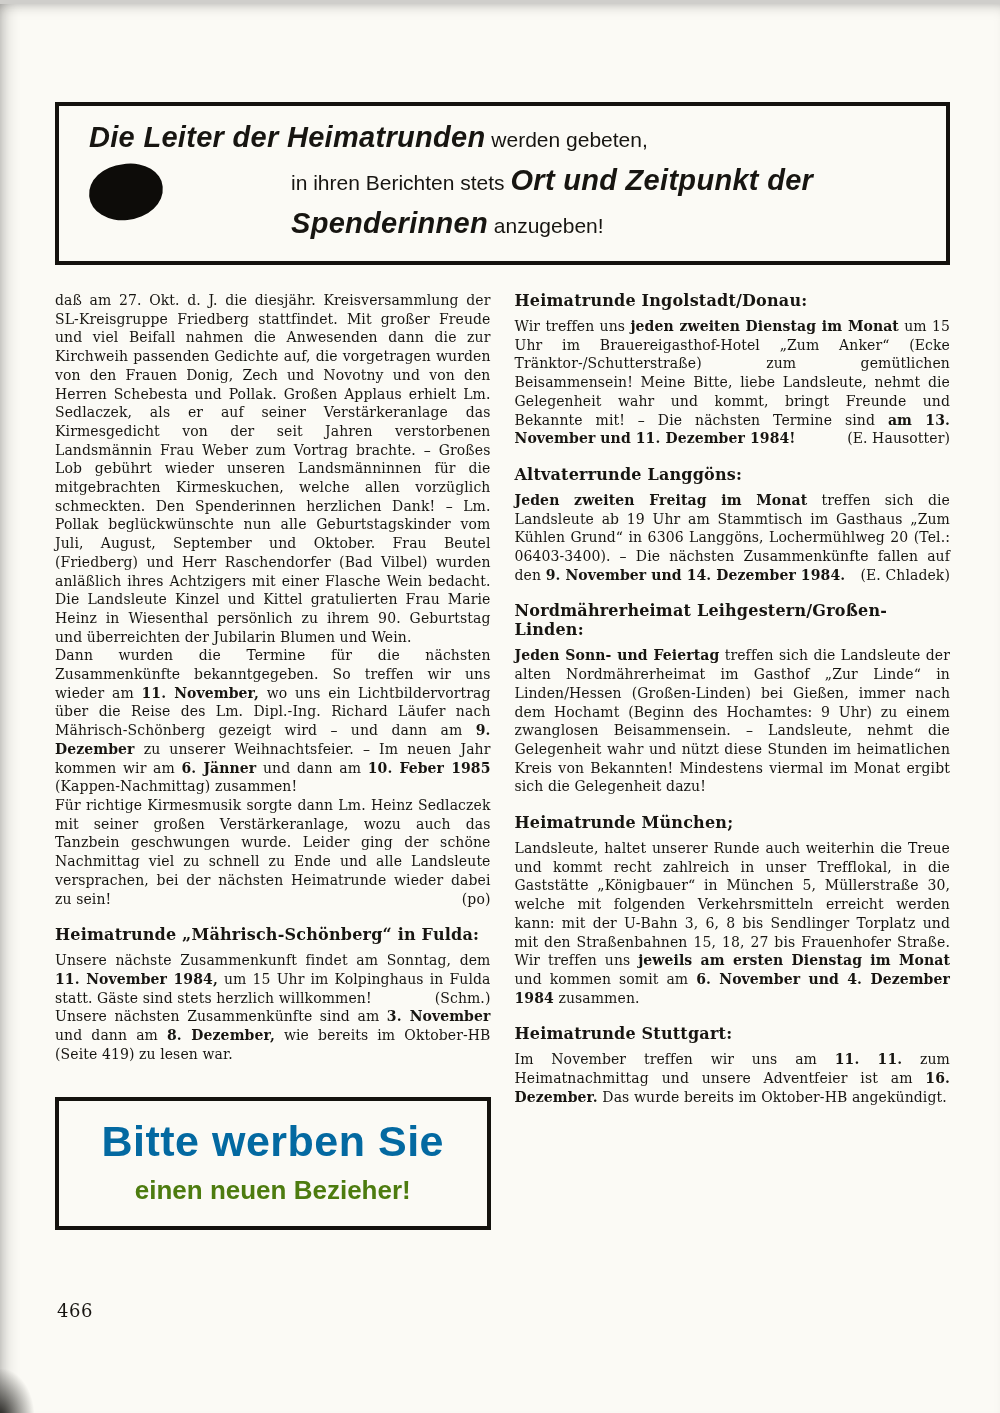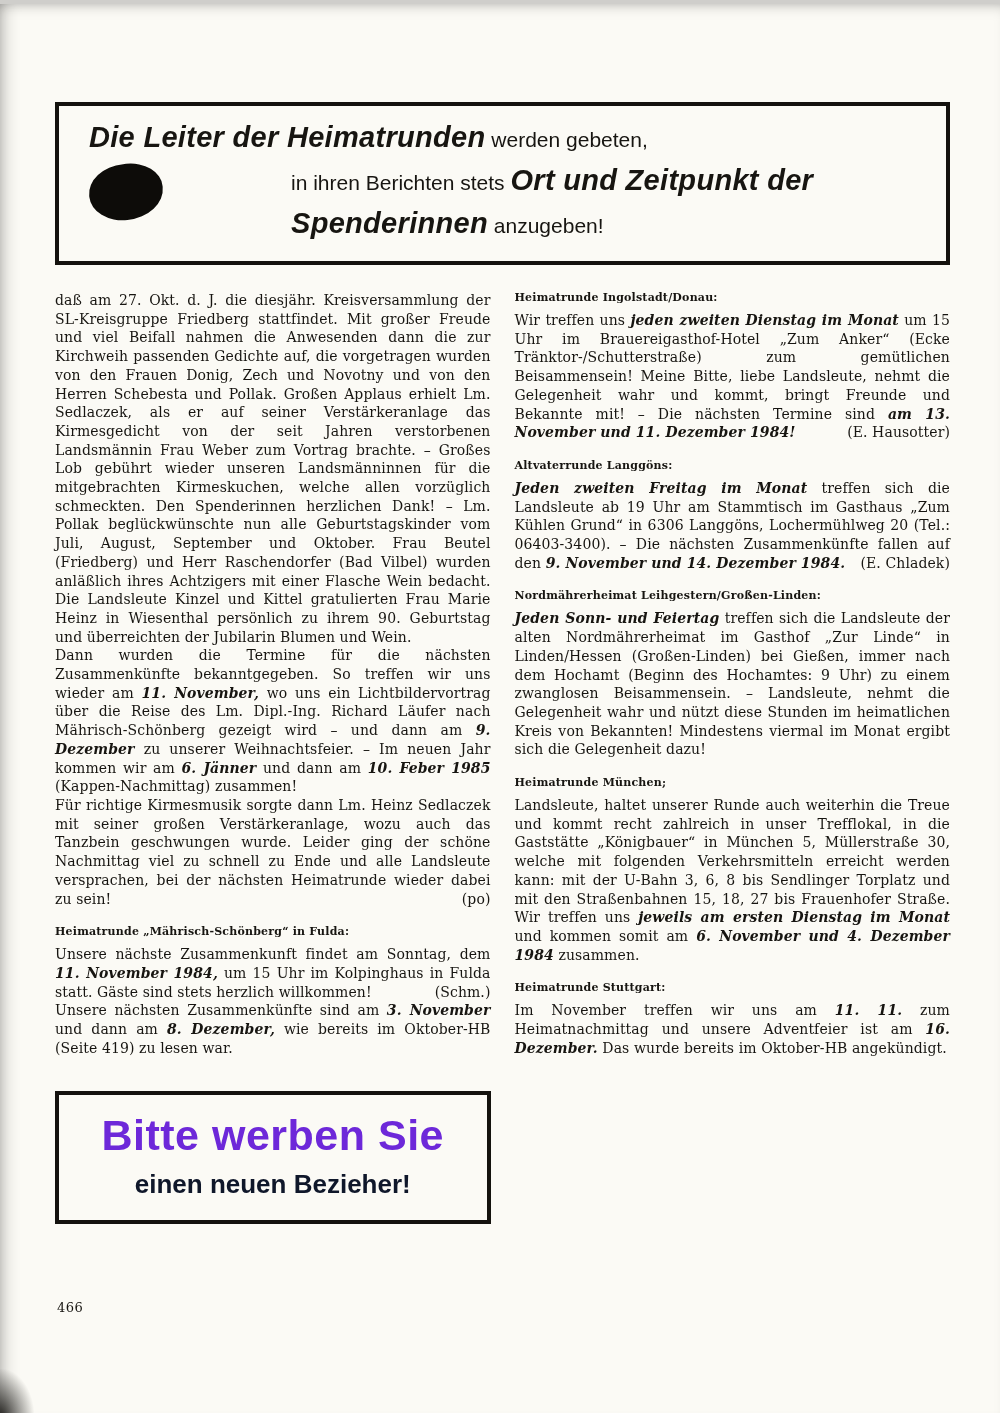--- a/index.html
+++ b/index.html
@@ -54,58 +54,58 @@
   
   .columns { display: flex; gap: 24px; margin-top: 26px; }
   .col { flex: 1 1 0; min-width: 0; }
   .para {
     font-size: 14px;
     line-height: 18.7px;
     text-align: justify;
     letter-spacing: .1px;
     hyphens: auto;
   }
-  .para b { font-weight: bold; font-style: italic; }
+  .para b { font-weight: bold; }
   .heading {
-    font-size: 11px;
+    font-size: 16px;
     font-weight: bold;
     letter-spacing: .2px;
     margin: 17px 0 7px;
   }
   .col > .heading:first-child { margin-top: 0; }
   .sig { float: right; padding-left: 10px; }
 
   
   .ad-box {
     border: 4px solid #14120e;
     margin-top: 34px;
     padding: 16px 8px 20px;
     text-align: center;
   }
   .ad-line1 {
     font-family: "Liberation Sans", sans-serif;
     font-weight: bold;
     font-size: 43px;
     letter-spacing: .5px;
-    color: #6d28d9;
+    color: #0369a1;
   }
   .ad-line2 {
     font-family: "Liberation Sans", sans-serif;
     font-weight: bold;
     font-size: 26px;
     margin-top: 9px;
-    color: #0f172a;
+    color: #4d7c0f;
   }
 
   
   .page-number {
     position: absolute;
     left: 57px;
     top: 1296px;
-    font-size: 13px;
+    font-size: 18px;
     letter-spacing: .5px;
   }
 </style>
 </head>
 <body>
 
 <div class="page">
 
   <div class="notice-box">
     <div class="notice-circle"></div>

